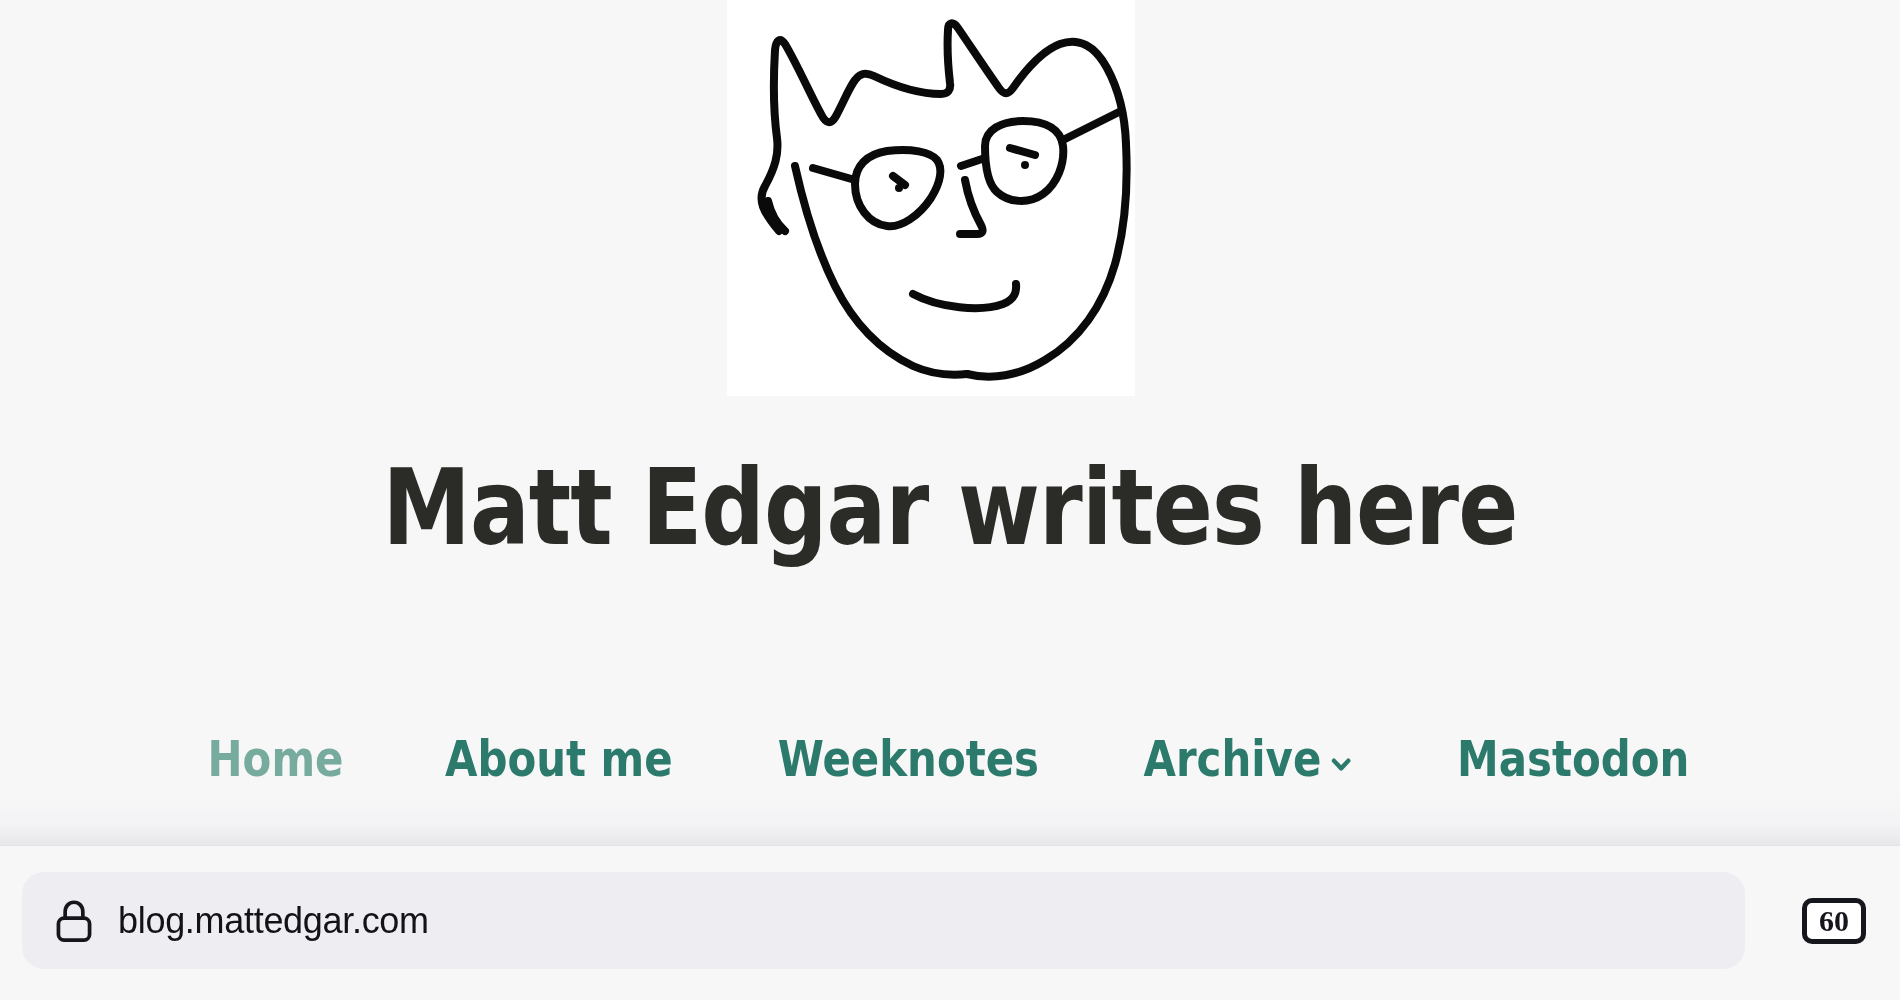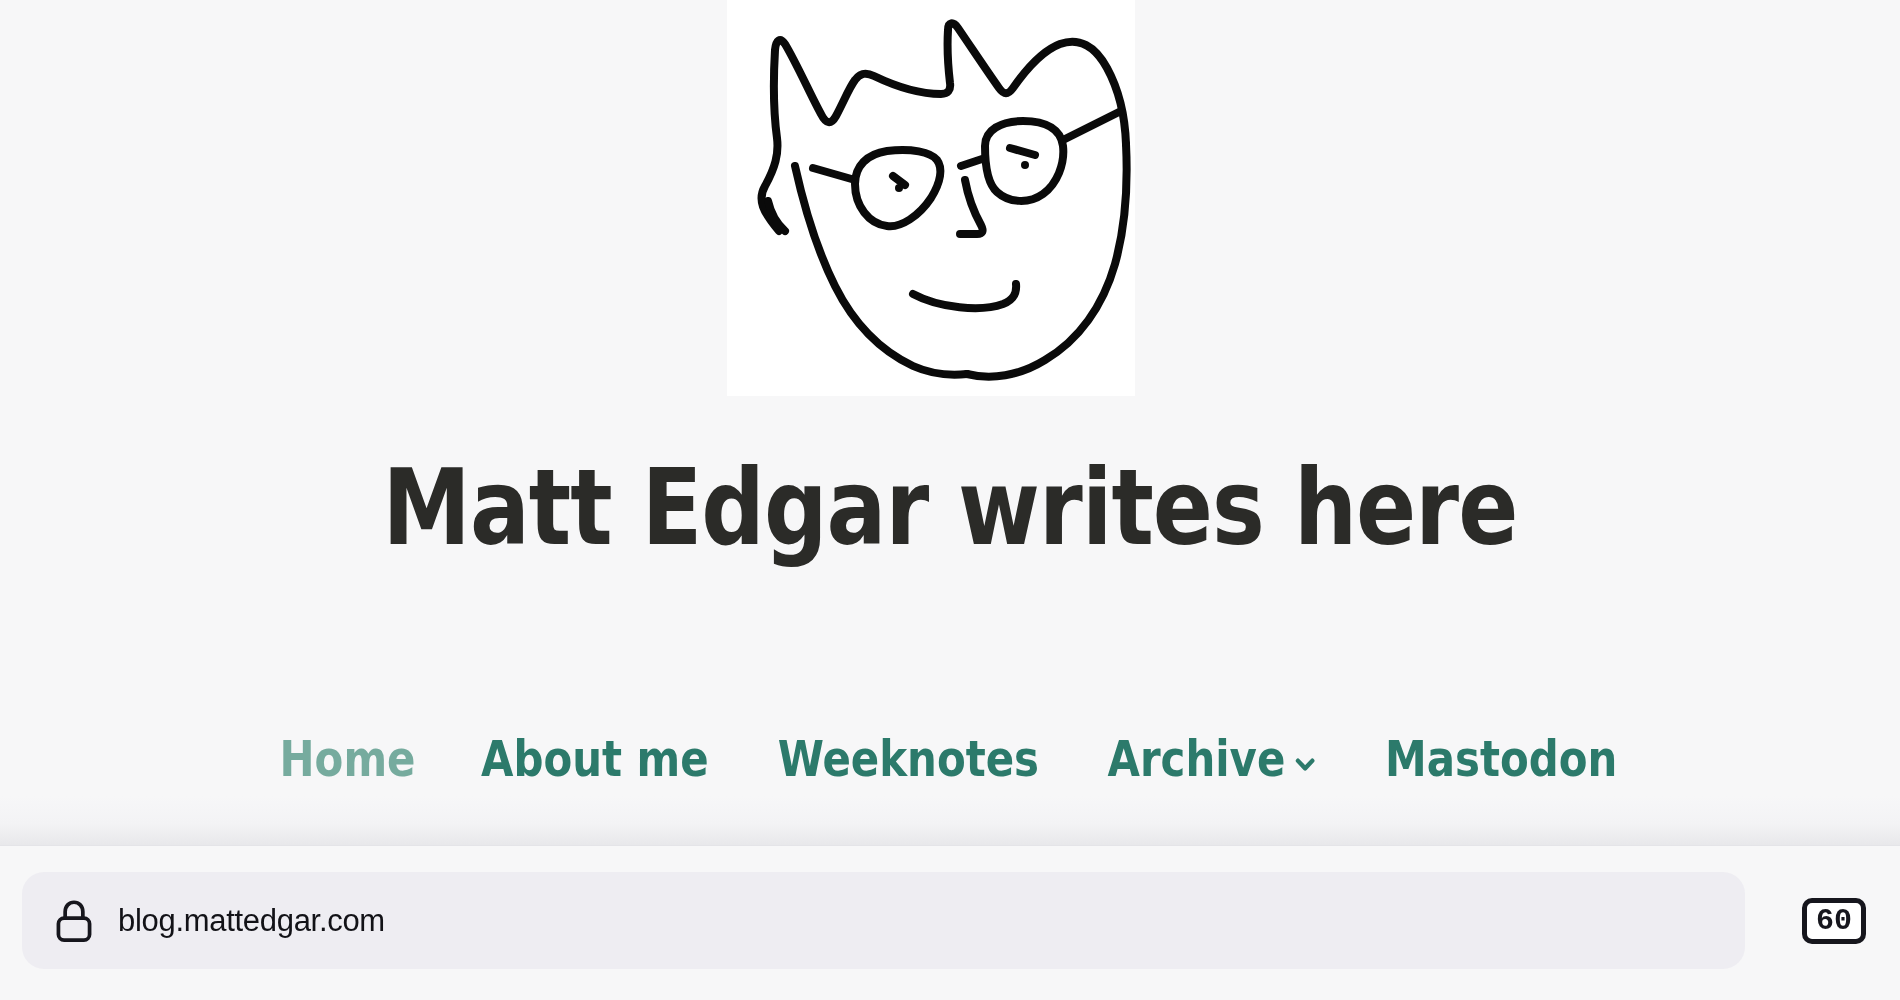--- a/index.html
+++ b/index.html
@@ -48,21 +48,21 @@
     color:#2b2b28;
     transform:scaleX(0.93);
     transform-origin:center;
     white-space:nowrap;
   }
 
   
   .site-nav {
     position:absolute; left:0; top:735px; width:1900px;
     display:flex; justify-content:center; align-items:center;
-    gap:56px;
+    gap:92px;
   }
   .nav-item {
     display:inline-flex; align-items:center; gap:6px;
     font-family:"Liberation Sans Narrow","DejaVu Sans Condensed","Liberation Sans", sans-serif;
     font-weight:bold;
     font-size:49px;
     line-height:1;
     color:#2c7a6b;
     text-decoration:none;
     white-space:nowrap;
@@ -86,35 +86,35 @@
     background:#eeedf2;
     border-radius:22px;
     display:flex; align-items:center;
     padding:0 30px;
     cursor:text;
   }
   .lock-icon { width:44px; height:46px; flex:none; margin-right:22px; }
   .lock-icon svg { display:block; width:100%; height:100%; }
   .url-text {
     font-family:"Liberation Sans", sans-serif;
-    font-size:31px;
+    font-size:36px;
     font-weight:400;
     color:#121217;
     letter-spacing:-0.3px;
     white-space:nowrap;
     overflow:hidden;
   }
   .tab-count {
     position:absolute; left:1802px; top:52px;
     width:64px; height:46px;
     border:5px solid #16161d;
     border-radius:10px;
     background:#ffffff;
     display:flex; align-items:center; justify-content:center;
-    font-family:Liberation Mono, monospace;
+    font-family:Liberation Serif, serif;
     font-size:30px;
     font-weight:bold;
     color:#16161d;
     cursor:pointer;
     line-height:1;
   }
 </style>
 </head>
 <body>
 

